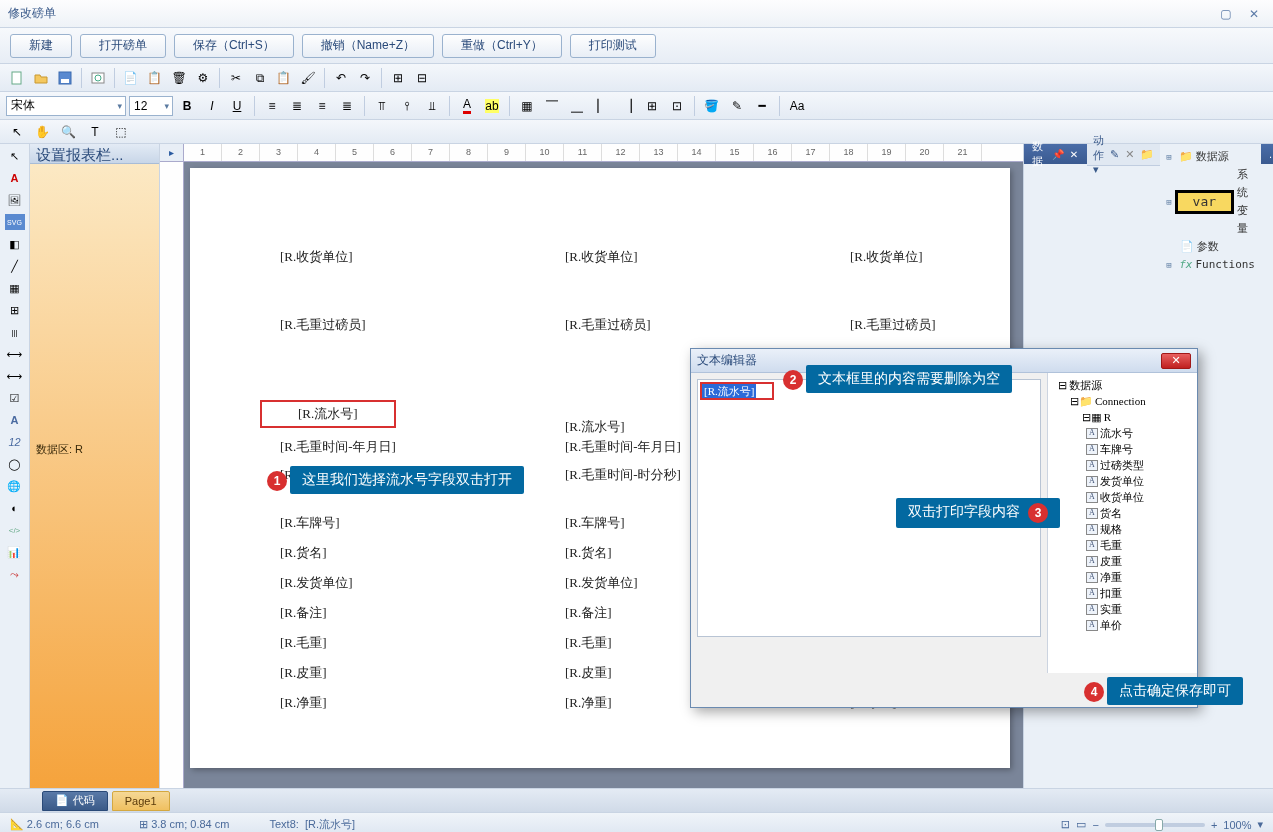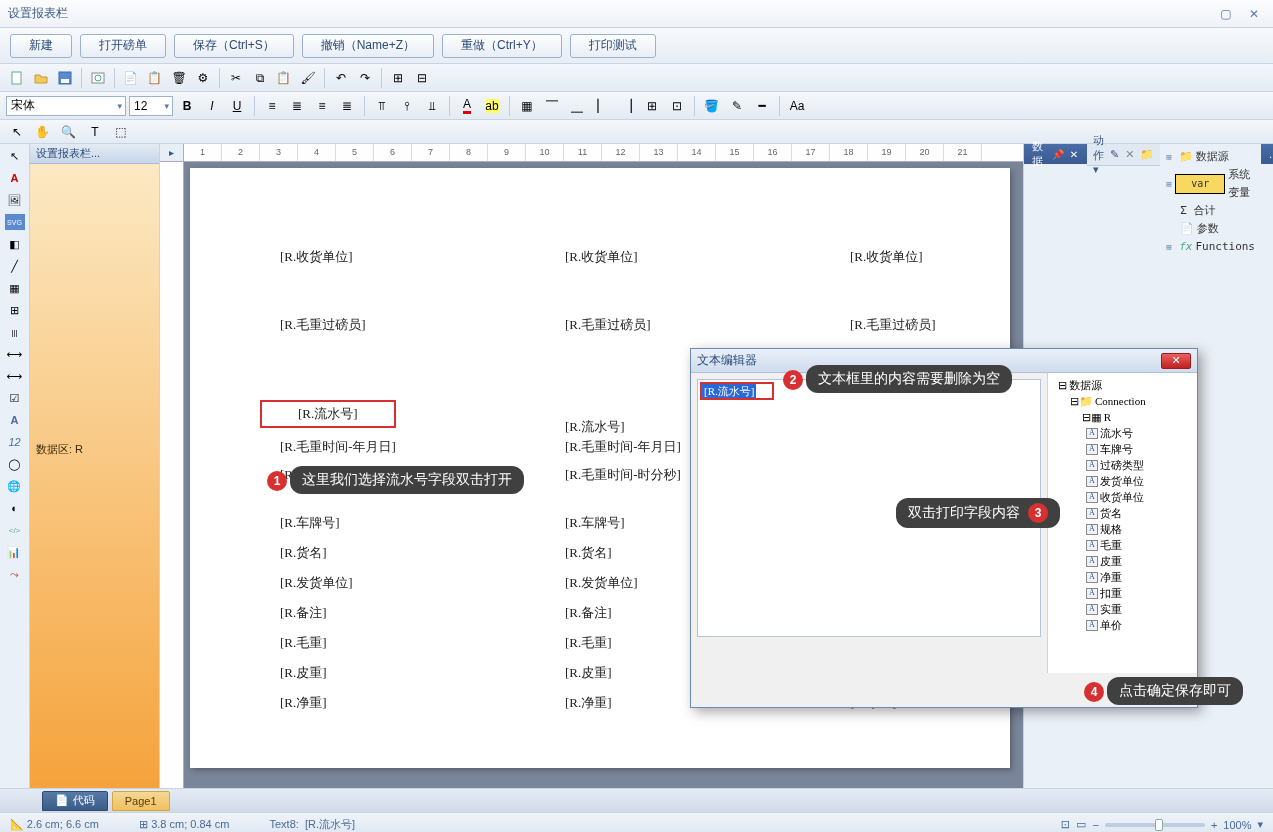--- a/index.html
+++ b/index.html
@@ -13,21 +13,21 @@
 .icon-btn { width: 22px; height: 22px; display: flex; align-items: center; justify-content: center; cursor: pointer; border-radius: 2px; }
 .sep { width: 1px; height: 20px; background: #c0cde0; margin: 0 3px; }
 .toolbar-format { height: 28px; background: linear-gradient(#f4f7fb,#e4ebf4); border-bottom: 1px solid #c9d4e3; display: flex; align-items: center; padding: 0 6px; gap: 3px; }
 .combo { height: 20px; border: 1px solid #9ab2ce; background: #fff; padding: 0 16px 0 4px; display: flex; align-items: center; position: relative; cursor: pointer; }
 .combo::after { content: "▾"; position: absolute; right: 3px; font-size: 9px; color: #5a7aa0; }
 .toolbar-draw { height: 24px; background: linear-gradient(#f4f7fb,#e4ebf4); border-bottom: 1px solid #c9d4e3; display: flex; align-items: center; padding: 0 6px; gap: 4px; }
 .main-area { display: flex; height: 644px; }
 .left-tools { width: 30px; background: #eaf0f7; border-right: 1px solid #c9d4e3; display: flex; flex-direction: column; align-items: center; padding-top: 4px; gap: 6px; }
 .left-tools .t { width: 20px; height: 16px; display: flex; align-items: center; justify-content: center; cursor: pointer; font-size: 11px; }
 .outline-panel { width: 130px; background: linear-gradient(#fcebc8,#f5a33c); border-right: 1px solid #c9d4e3; display: flex; flex-direction: column; }
-.outline-header { height: 20px; background: linear-gradient(#e3ebf5,#c8d6e8); border-bottom: 1px solid #a8bcd6; color: #2a4a7a; padding: 2px 6px; font-size: 11px; }
+.outline-header { height: 20px; background: linear-gradient(#e3ebf5,#c8d6e8); border-bottom: 1px solid #a8bcd6; color: #2a4a7a; padding: 2px 6px; font-size: 15px; }
 .outline-body { flex: 1; padding: 8px 6px; color: #3a2a0a; font-size: 11px; }
 .canvas-wrap { flex: 1; background: #7a8599; position: relative; overflow: hidden; }
 .ruler-corner { position: absolute; left: 0; top: 0; width: 24px; height: 18px; background: #e8eef6; border-right: 1px solid #aac; border-bottom: 1px solid #aac; z-index: 3; display:flex;align-items:center;justify-content:center;color:#2a5aa0;font-size:10px; }
 .ruler-h { position: absolute; left: 24px; right: 0; top: 0; height: 18px; background: #fefefe; border-bottom: 1px solid #aac; z-index: 2; font-size: 9px; color: #666; display: flex; }
 .ruler-h span { width: 38px; text-align: center; border-right: 1px solid #ddd; padding-top:3px; }
 .ruler-v { position: absolute; left: 0; top: 18px; bottom: 0; width: 24px; background: #fefefe; border-right: 1px solid #aac; z-index: 2; }
 .page { position: absolute; left: 30px; top: 24px; width: 820px; height: 600px; background: #fff; box-shadow: 2px 2px 6px rgba(0,0,0,0.3); background-image: radial-gradient(#ccc 0.5px, transparent 0.5px); background-size: 8px 8px; }
 .field { position: absolute; font-family: "SimSun"; font-size: 13px; color: #222; white-space: nowrap; }
 .field.sel { border: 2px solid #d83030; padding: 3px 36px; }
 .corner { position: absolute; width: 6px; height: 6px; font-size: 10px; color: #888; }
@@ -68,32 +68,32 @@
 .dialog-right .dtree .dn.lvl1 { padding-left: 18px; }
 .dialog-right .dtree .dn.lvl2 { padding-left: 34px; }
 .dialog-right .dtree .abox { width: 12px; height: 11px; border: 1px solid #888; font-size: 8px; display: flex; align-items: center; justify-content: center; color: #457; background:#eef3fa; }
 .dialog-foot { height: 34px; border-top: 1px solid #ccd4e0; display: flex; align-items: center; padding: 0 10px; gap: 10px; }
 .dialog-foot label { font-size: 11px; display: flex; align-items: center; gap: 4px; }
 .dialog-foot .spacer { flex: 1; }
 .dialog-foot .dbtn { height: 22px; padding: 0 22px; border: 1px solid #6a8ab8; background: linear-gradient(#f8fbff,#d4e2f2); border-radius: 3px; cursor: pointer; font-size: 11px; color: #2a4a7a; }
 .dialog-foot .dbtn.primary { border-color: #3a7ac8; box-shadow: 0 0 0 1px #7ab0e8; }
 
 
-.callout { position: absolute; background: #404040; color: #fff; padding: 5px 12px; font-size: 14px; border-radius: 12px; display: flex; align-items: center; gap: 8px; z-index: 60; white-space: nowrap; }
+.callout { position: absolute; background: #0369a1; color: #fff; padding: 5px 12px; font-size: 14px; border-radius: 2px; display: flex; gap: 8px; z-index: 60; white-space: nowrap; }
 .callout .num { width: 20px; height: 20px; border-radius: 50%; background: #d83030; color: #fff; display: flex; align-items: center; justify-content: center; font-size: 12px; font-weight: bold; }
 .callout.right .num { order: 2; }
 .numdot { position: absolute; width: 20px; height: 20px; border-radius: 50%; background: #d83030; color: #fff; display: flex; align-items: center; justify-content: center; font-size: 12px; font-weight: bold; z-index: 61; }
 
 svg { display: block; }
 </style>
 </head>
 <body>
 
 <div class="titlebar">
-  <span>设置报表栏</span>
+  <span>修改磅单</span>
   <div class="spacer"></div>
   <div class="winbtn">▢</div>
   <div class="winbtn">✕</div>
 </div>
 
 <div class="toolbar-main">
   <div class="btn">新建</div>
   <div class="btn">打开磅单</div>
   <div class="btn">保存（Ctrl+S）</div>
   <div class="btn">撤销（Name+Z）</div>
@@ -320,25 +320,22 @@
     <div class="panel-tools">
       <span>动作 ▾</span>
       <span>✎</span>
       <span style="color:#888">✕</span>
       <span>📁</span>
     </div>
     <div class="tree" style="height:270px">
       <div class="node"><span class="ex">⊞</span>📁 <span>数据源</span></div>
       <div class="node">
           <span class="ex">⊞</span>
-          <span style="background:#f8d860;border:1px solid #000000;font-size:10px;padding:0 15px">var</span> 
+          <span style="background:#f8d860;border:3px solid #000000;font-size:13px;padding:0 15px">var</span> 
           <span>系统变量</span>
-        </div>
-      <div class="node" style="padding-left:14px">
-          <span>Σ 合计</span>
         </div>
       <div class="node" style="padding-left:14px">📄 <span>参数</span></div>
       <div class="node">
           <span class="ex">⊞</span>
           <i style="color:#5a8">fx</i> 
           <span>Functions</span>
         </div>
     </div>
     <div class="panel-head">
       <span>...</span>

